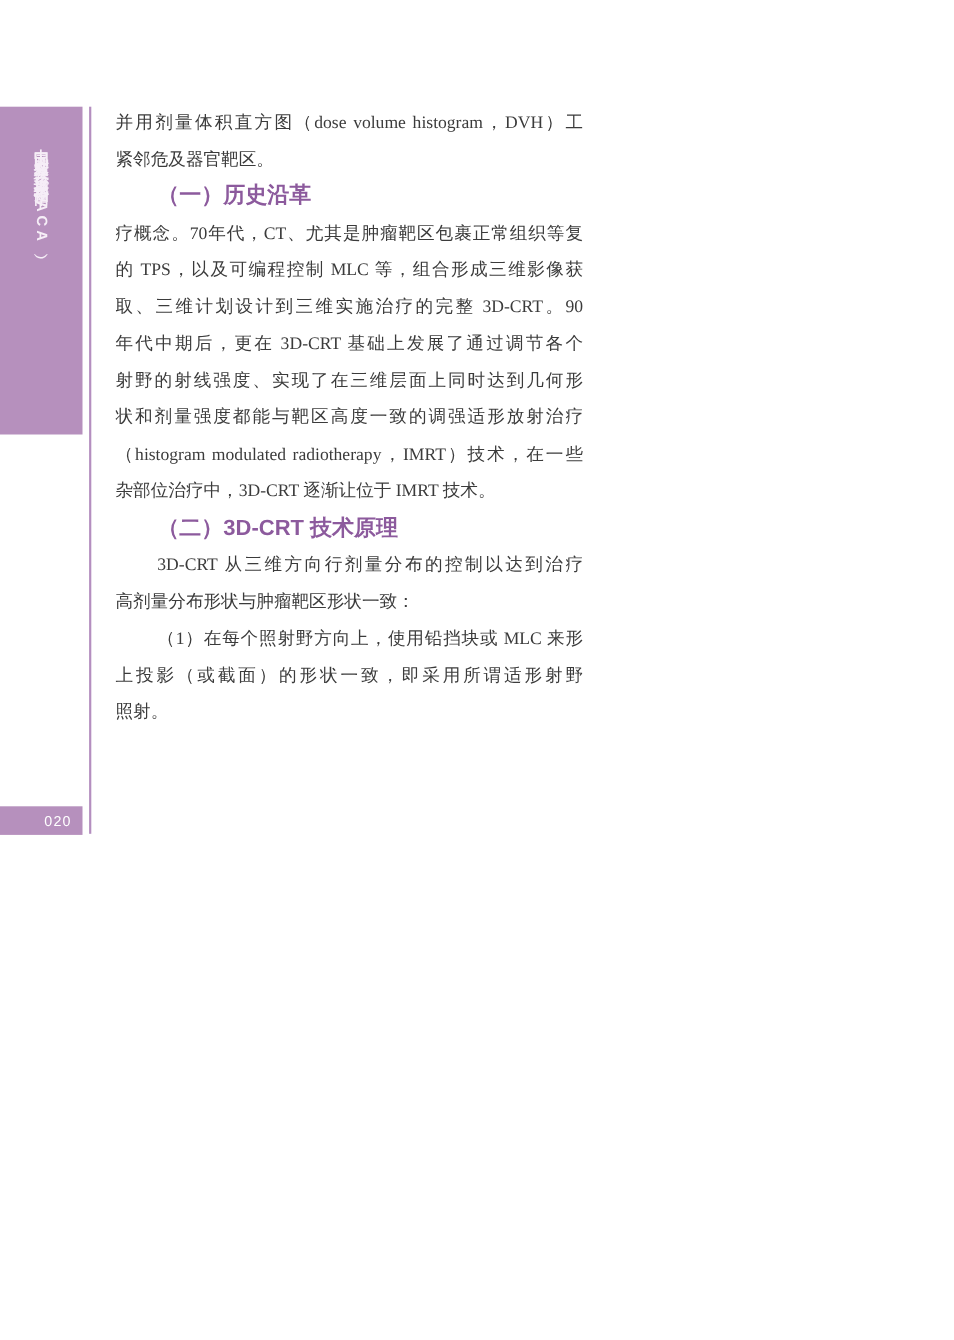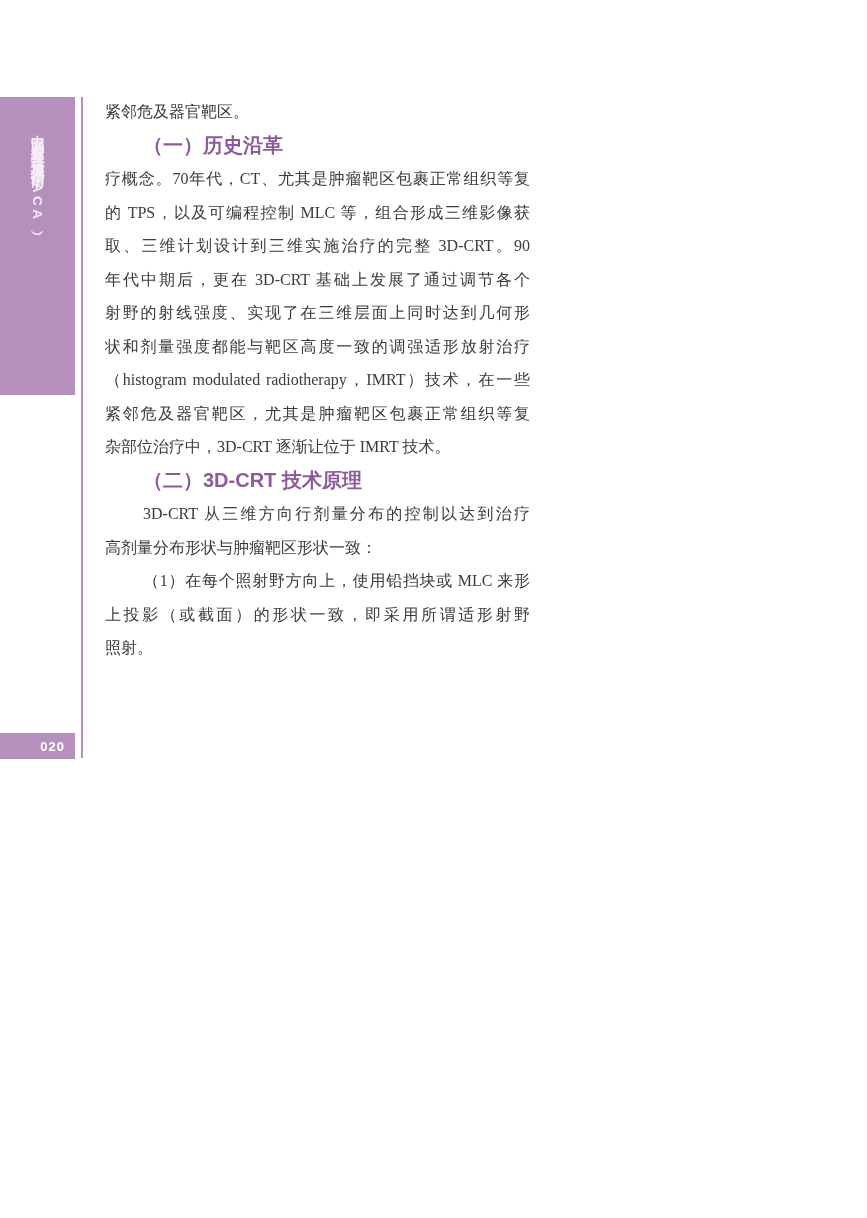--- a/index.html
+++ b/index.html
@@ -33,21 +33,21 @@
     width:2px; height:661px;
     background:#b48ebf;
   }
   
   .page-badge {
     position:absolute; left:0; top:733px;
     width:75px; height:26px;
     background:#b690bd;
     color:#ffffff;
     font-family:"Liberation Sans","DejaVu Sans",sans-serif;
-    font-size:13px; font-weight:bold;
+    font-size:13px; font-weight:normal;
     display:flex; align-items:center; justify-content:flex-end;
     box-sizing:border-box; padding-right:10px;
     letter-spacing:1px;
   }
   
   .content {
     position:absolute; left:105px; top:95px;
     width:425px;
     color:#3b3b3b;
     font-size:16px;
@@ -79,30 +79,30 @@
     <div class="sidebar-title">中国肿瘤整合诊治技术指南（CACA）</div>
   </div>
 
   <div class="divider"></div>
 
   <div class="page-badge">
     <span>020</span>
   </div>
 
   <div class="content" id="content">
+      <div class="line">并用剂量体积直方图（dose volume histogram，DVH）工</div>
       <div class="line last">紧邻危及器官靶区。</div>
       <div class="heading">（一）历史沿革</div>
       <div class="line">疗概念。70年代，CT、尤其是肿瘤靶区包裹正常组织等复</div>
       <div class="line">的 TPS，以及可编程控制 MLC 等，组合形成三维影像获</div>
       <div class="line">取、三维计划设计到三维实施治疗的完整 3D-CRT。90</div>
       <div class="line">年代中期后，更在 3D-CRT 基础上发展了通过调节各个</div>
       <div class="line">射野的射线强度、实现了在三维层面上同时达到几何形</div>
       <div class="line">状和剂量强度都能与靶区高度一致的调强适形放射治疗</div>
       <div class="line">（histogram modulated radiotherapy，IMRT）技术，在一些</div>
-      <div class="line">紧邻危及器官靶区，尤其是肿瘤靶区包裹正常组织等复</div>
       <div class="line last">杂部位治疗中，3D-CRT 逐渐让位于 IMRT 技术。</div>
       <div class="heading">（二）3D-CRT 技术原理</div>
       <div class="line indent">3D-CRT 从三维方向行剂量分布的控制以达到治疗</div>
       <div class="line last">高剂量分布形状与肿瘤靶区形状一致：</div>
       <div class="line indent">（1）在每个照射野方向上，使用铅挡块或 MLC 来形</div>
       <div class="line">上投影（或截面）的形状一致，即采用所谓适形射野</div>
       <div class="line last">照射。</div>
     </div>
 
 </div>

